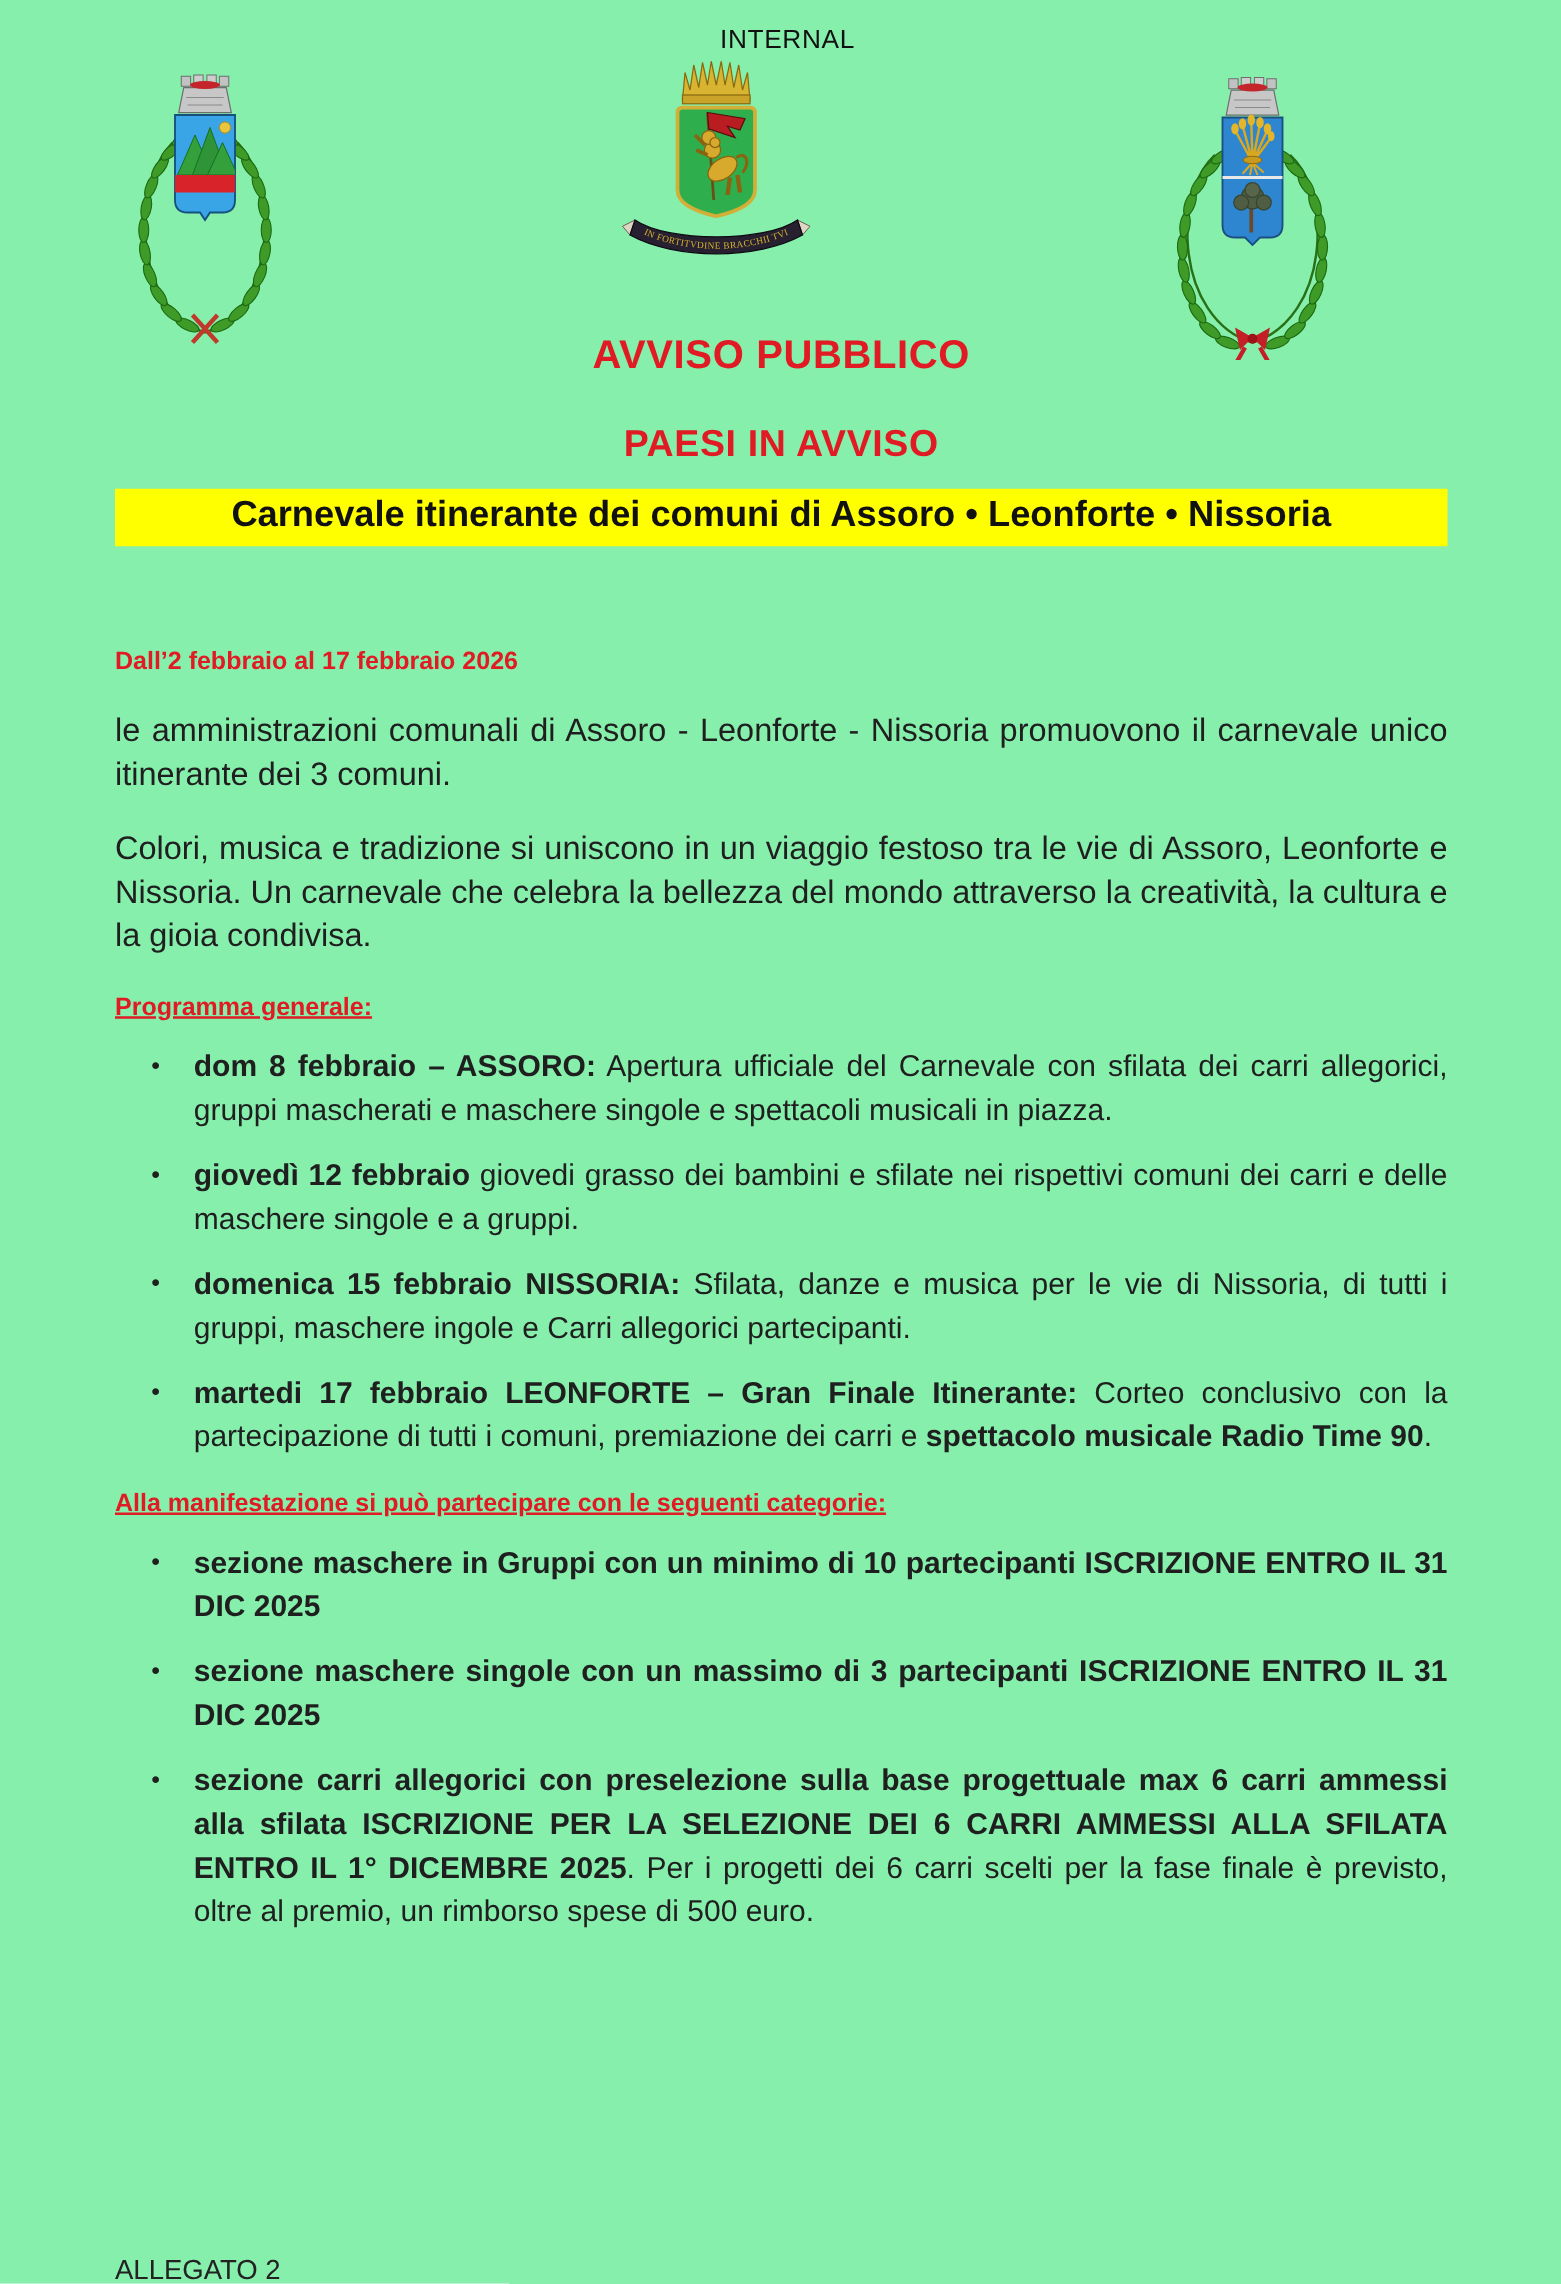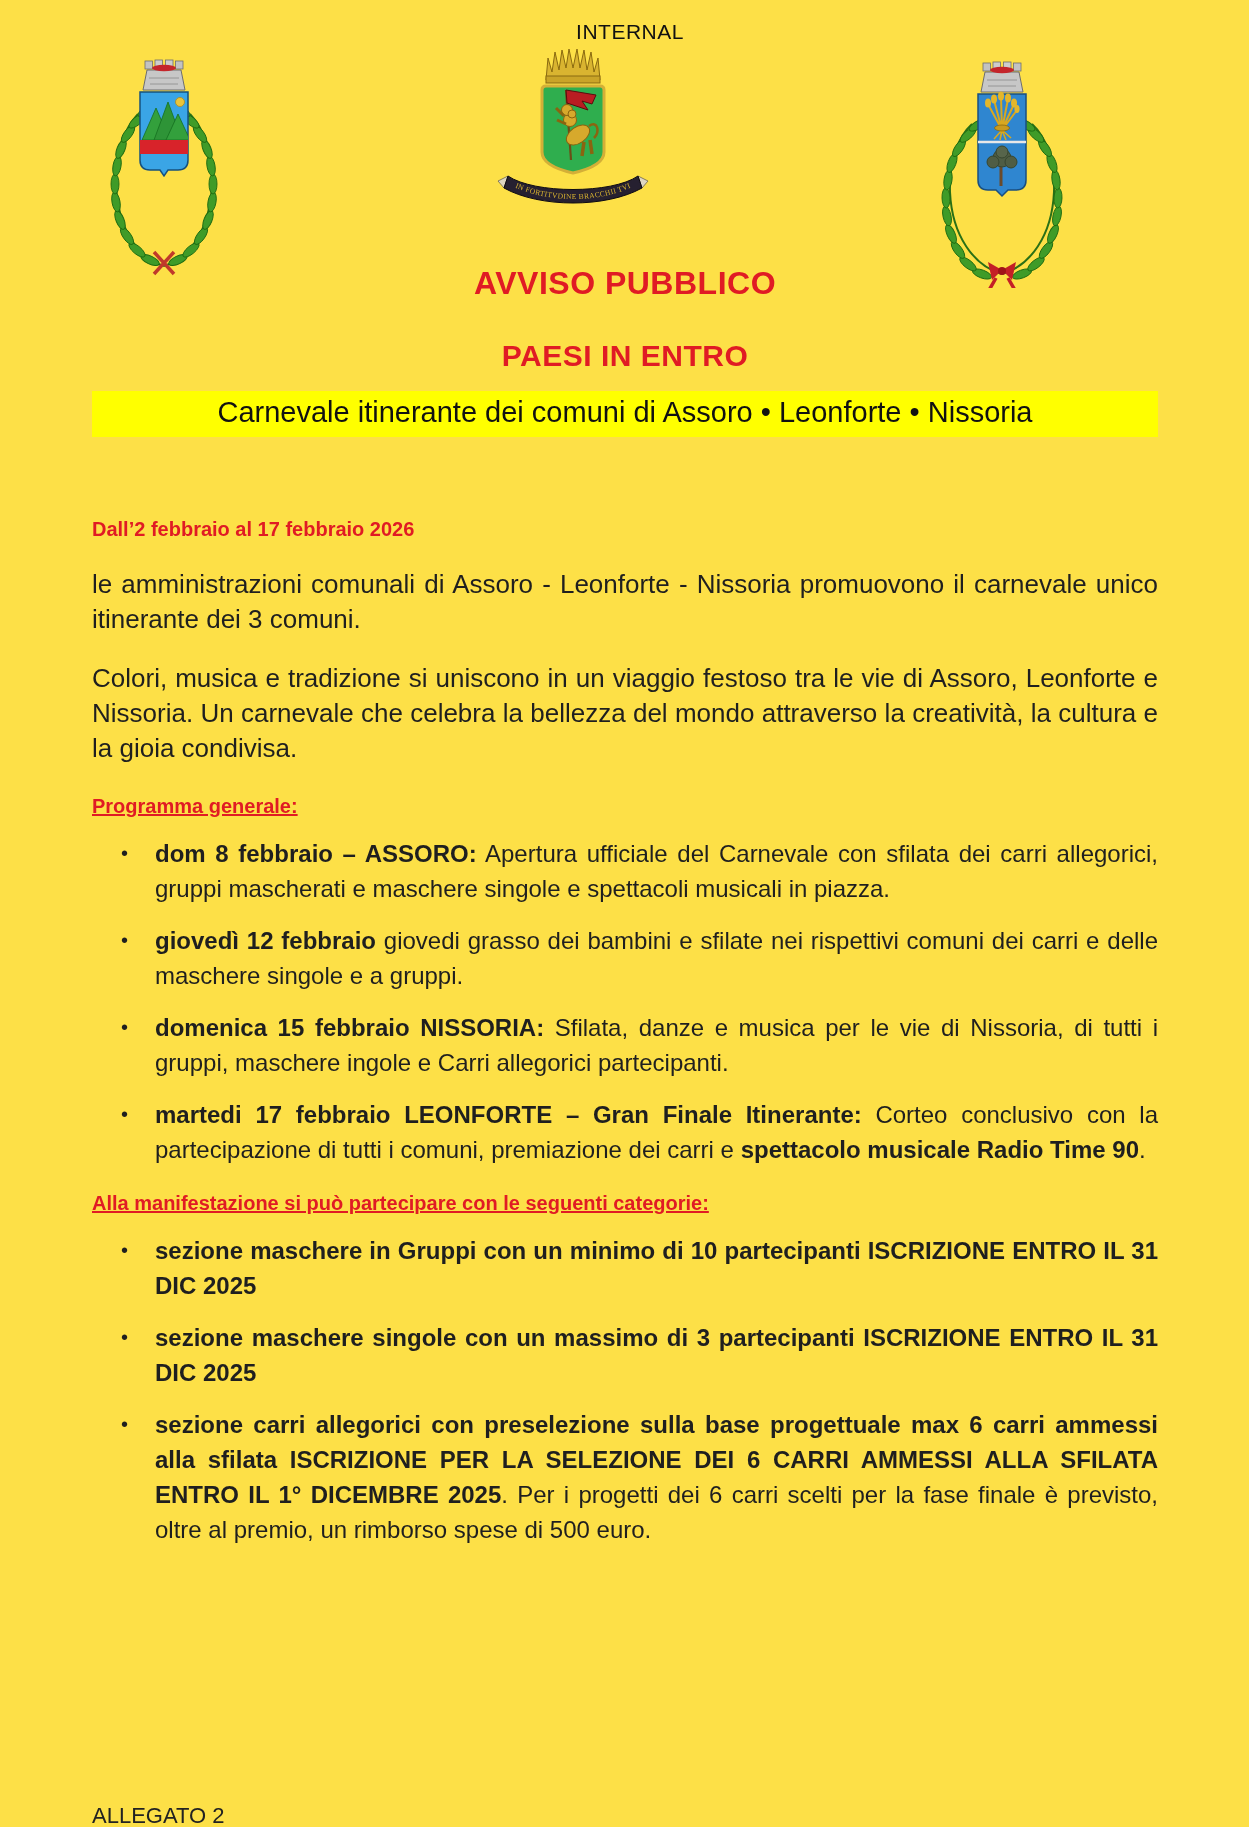--- a/index.html
+++ b/index.html
@@ -1,28 +1,28 @@
 <!DOCTYPE html>
 <html lang="it"><head>
 <meta charset="utf-8">
 <style>
   html,body{margin:0;padding:0;background:#ffffff;}
-  .page{position:relative;width:1249px;height:1827px;background:#fde047;
+  .page{position:relative;width:1249px;height:1827px;background:#86efac;
         font-family:"Liberation Sans",sans-serif;color:#1f1f1f;overflow:hidden;}
   .internal{position:absolute;top:20px;left:552px;width:156px;text-align:center;
             font-size:21px;color:#111;letter-spacing:.5px;}
   .emblem{position:absolute;}
   .emblem-assoro{left:103px;top:44px;width:122px;height:236px;}
   .emblem-leonforte{left:494px;top:40px;width:158px;height:192px;}
   .emblem-nissoria{left:922px;top:42px;width:152px;height:246px;}
   .content{position:absolute;left:92px;top:12px;width:1066px;}
   .t1{margin:253px 0 0;text-align:center;color:#e01b24;font-size:32px;font-weight:700;letter-spacing:.5px;}
   .t2{margin:37px 0 0;text-align:center;color:#e01b24;font-size:30px;font-weight:700;letter-spacing:.5px;}
   .band{margin-top:18px;background:#ffff00;padding:5px 4px 8px;text-align:center;
-        font-size:29px;font-weight:400;color:#111;}
+        font-size:29px;font-weight:700;color:#111;}
   .red-h{color:#e01b24;font-weight:700;font-size:20px;line-height:28px;margin:0;}
   .u{text-decoration:underline;}
   .date{margin-top:78px;}
   .mt-sec{margin-top:18px;text-decoration:underline;}
   .body{font-size:26px;line-height:35px;text-align:justify;margin:24px 0 0;}
   .list{list-style:none;margin:16px 0 0;padding:0 0 0 63px;}
   .list li{position:relative;margin:0 0 17px;font-size:24px;line-height:35px;text-align:justify;}
   .list li:last-child{margin-bottom:0;}
   .list li::before{content:"\2022";position:absolute;left:-34px;top:0;font-size:20px;color:#1f1f1f;}
   .b{font-weight:700;}
@@ -175,21 +175,21 @@
       <path d="M79,144 L79,126 C79,120 77,118 75,114" stroke="#6b4a2a" stroke-width="3" fill="none"></path>
       <circle cx="80" cy="116" r="9" fill="#4f5d44" stroke="#37462f" stroke-width="1"></circle>
       <circle cx="71" cy="120" r="6" fill="#4f5d44" stroke="#37462f" stroke-width="1"></circle>
       <circle cx="89" cy="120" r="6" fill="#4f5d44" stroke="#37462f" stroke-width="1"></circle>
       <circle cx="80" cy="110" r="6" fill="#57654b" stroke="#37462f" stroke-width="1"></circle>
     </g>
   </svg>
 
   <div class="content">
     <h1 class="t1">AVVISO PUBBLICO</h1>
-    <h2 class="t2">PAESI IN ENTRO</h2>
+    <h2 class="t2">PAESI IN AVVISO</h2>
     <div class="band">Carnevale itinerante dei comuni di Assoro • Leonforte • Nissoria</div>
 
     <p class="red-h date">Dall’2 febbraio al 17 febbraio 2026</p>
 
     <p class="body">le amministrazioni comunali di Assoro - Leonforte - Nissoria promuovono il carnevale unico itinerante dei 3 comuni.</p>
     <p class="body">Colori, musica e tradizione si uniscono in un viaggio festoso tra le vie di Assoro, Leonforte e Nissoria. Un carnevale che celebra la bellezza del mondo attraverso la creatività, la cultura e la gioia condivisa.</p>
 
     <p class="red-h u mt-sec" style="margin-top:26px">Programma generale:</p>
 
     <ul class="list">

